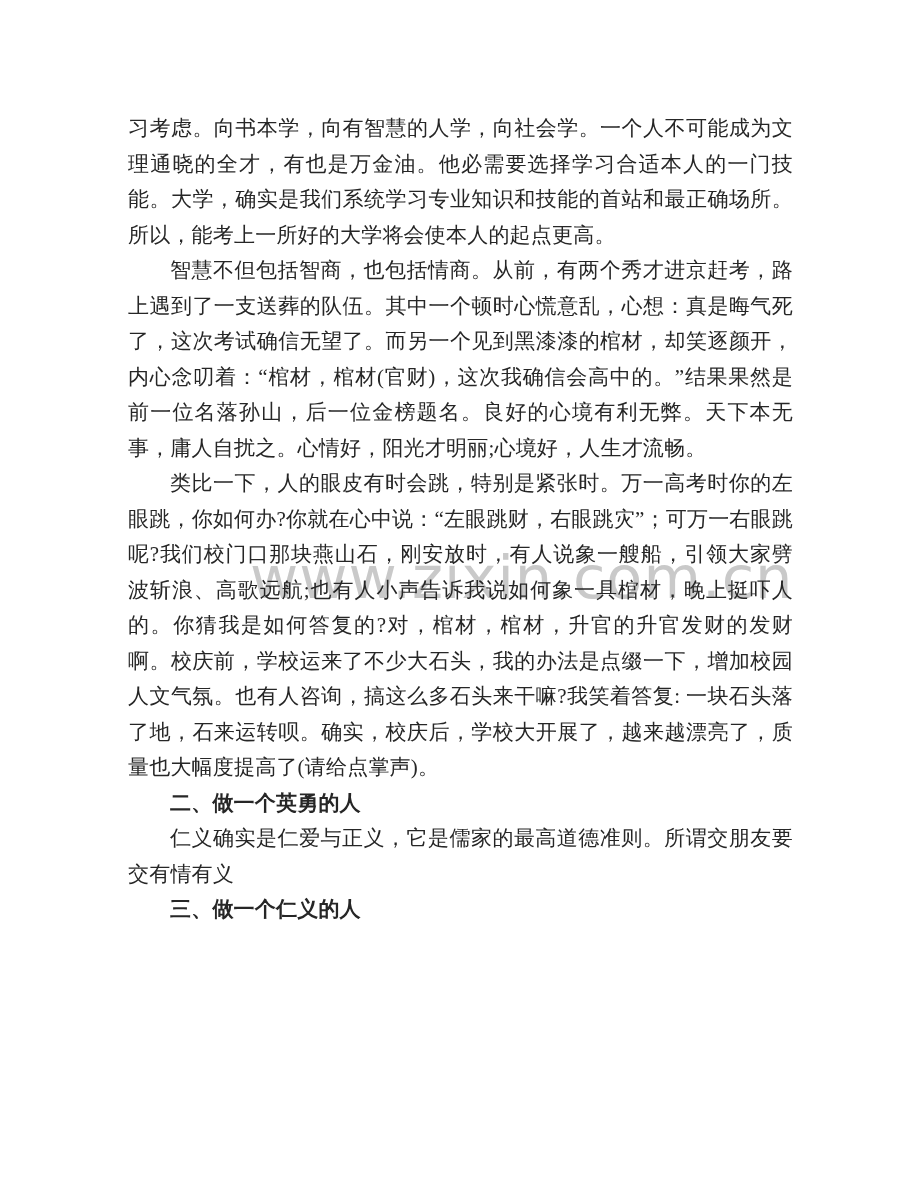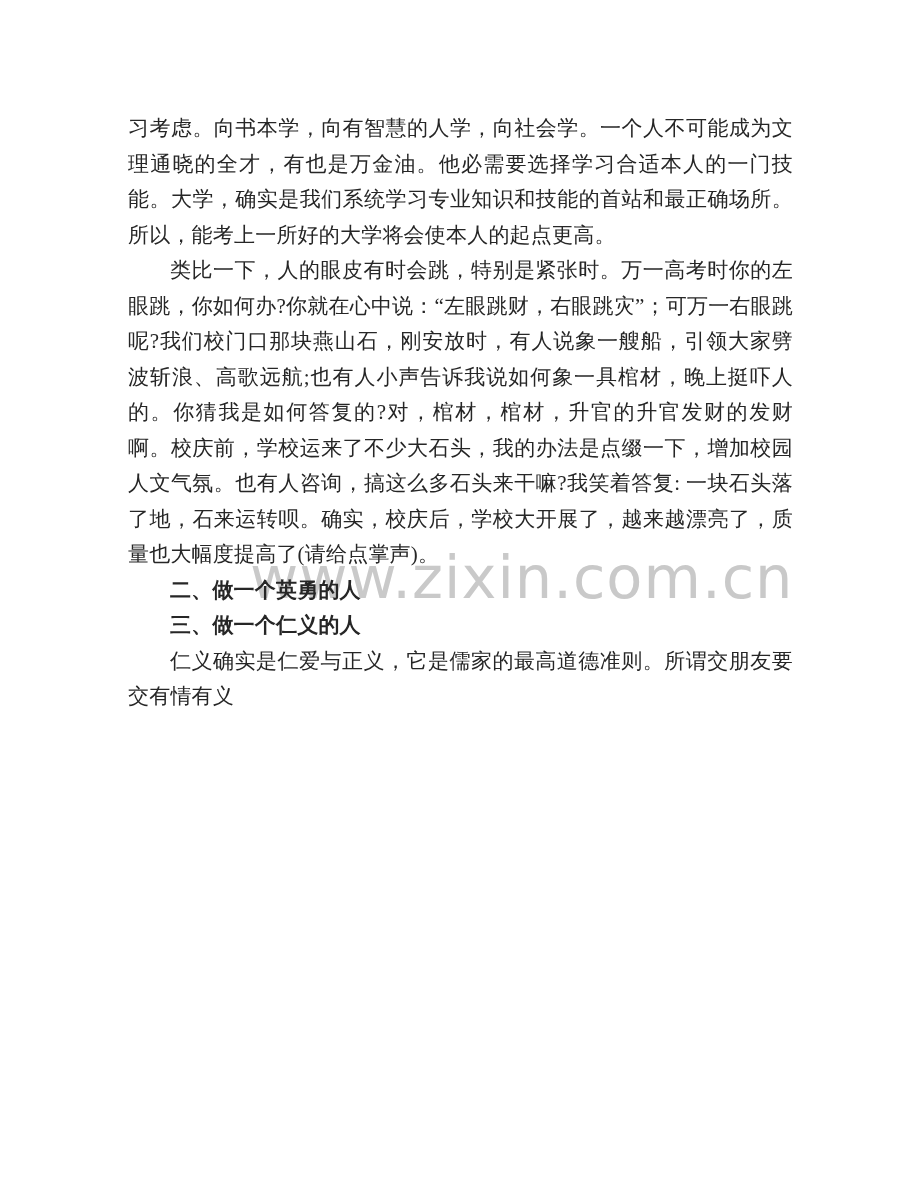--- a/index.html
+++ b/index.html
@@ -55,18 +55,19 @@
     font-weight: bold; 
   }
 </style>
 </head>
 <body>
 
 <main class="page">
   <div class="watermark">www.zixin.com.cn</div>
   <section class="content">
       <p class="">习考虑。向书本学，向有智慧的人学，向社会学。一个人不可能成为文理通晓的全才，有也是万金油。他必需要选择学习合适本人的一门技能。大学，确实是我们系统学习专业知识和技能的首站和最正确场所。所以，能考上一所好的大学将会使本人的起点更高。</p>
+      <p class="indent">智慧不但包括智商，也包括情商。从前，有两个秀才进京赶考，路上遇到了一支送葬的队伍。其中一个顿时心慌意乱，心想：真是晦气死了，这次考试确信无望了。而另一个见到黑漆漆的棺材，却笑逐颜开，内心念叨着：“棺材，棺材(官财)，这次我确信会高中的。”结果果然是前一位名落孙山，后一位金榜题名。良好的心境有利无弊。天下本无事，庸人自扰之。心情好，阳光才明丽;心境好，人生才流畅。</p>
       <p class="indent">类比一下，人的眼皮有时会跳，特别是紧张时。万一高考时你的左眼跳，你如何办?你就在心中说：“左眼跳财，右眼跳灾”；可万一右眼跳呢?我们校门口那块燕山石，刚安放时，有人说象一艘船，引领大家劈波斩浪、高歌远航;也有人小声告诉我说如何象一具棺材，晚上挺吓人的。你猜我是如何答复的?对，棺材，棺材，升官的升官发财的发财啊。校庆前，学校运来了不少大石头，我的办法是点缀一下，增加校园人文气氛。也有人咨询，搞这么多石头来干嘛?我笑着答复: 一块石头落了地，石来运转呗。确实，校庆后，学校大开展了，越来越漂亮了，质量也大幅度提高了(请给点掌声)。</p>
       <p class="indent heading">二、做一个英勇的人</p>
+      <p class="indent">仁义确实是仁爱与正义，它是儒家的最高道德准则。所谓交朋友要交有情有义</p>
       <p class="indent heading">三、做一个仁义的人</p>
-      <p class="indent">仁义确实是仁爱与正义，它是儒家的最高道德准则。所谓交朋友要交有情有义</p>
     </section>
 </main>
 
 </body></html>

